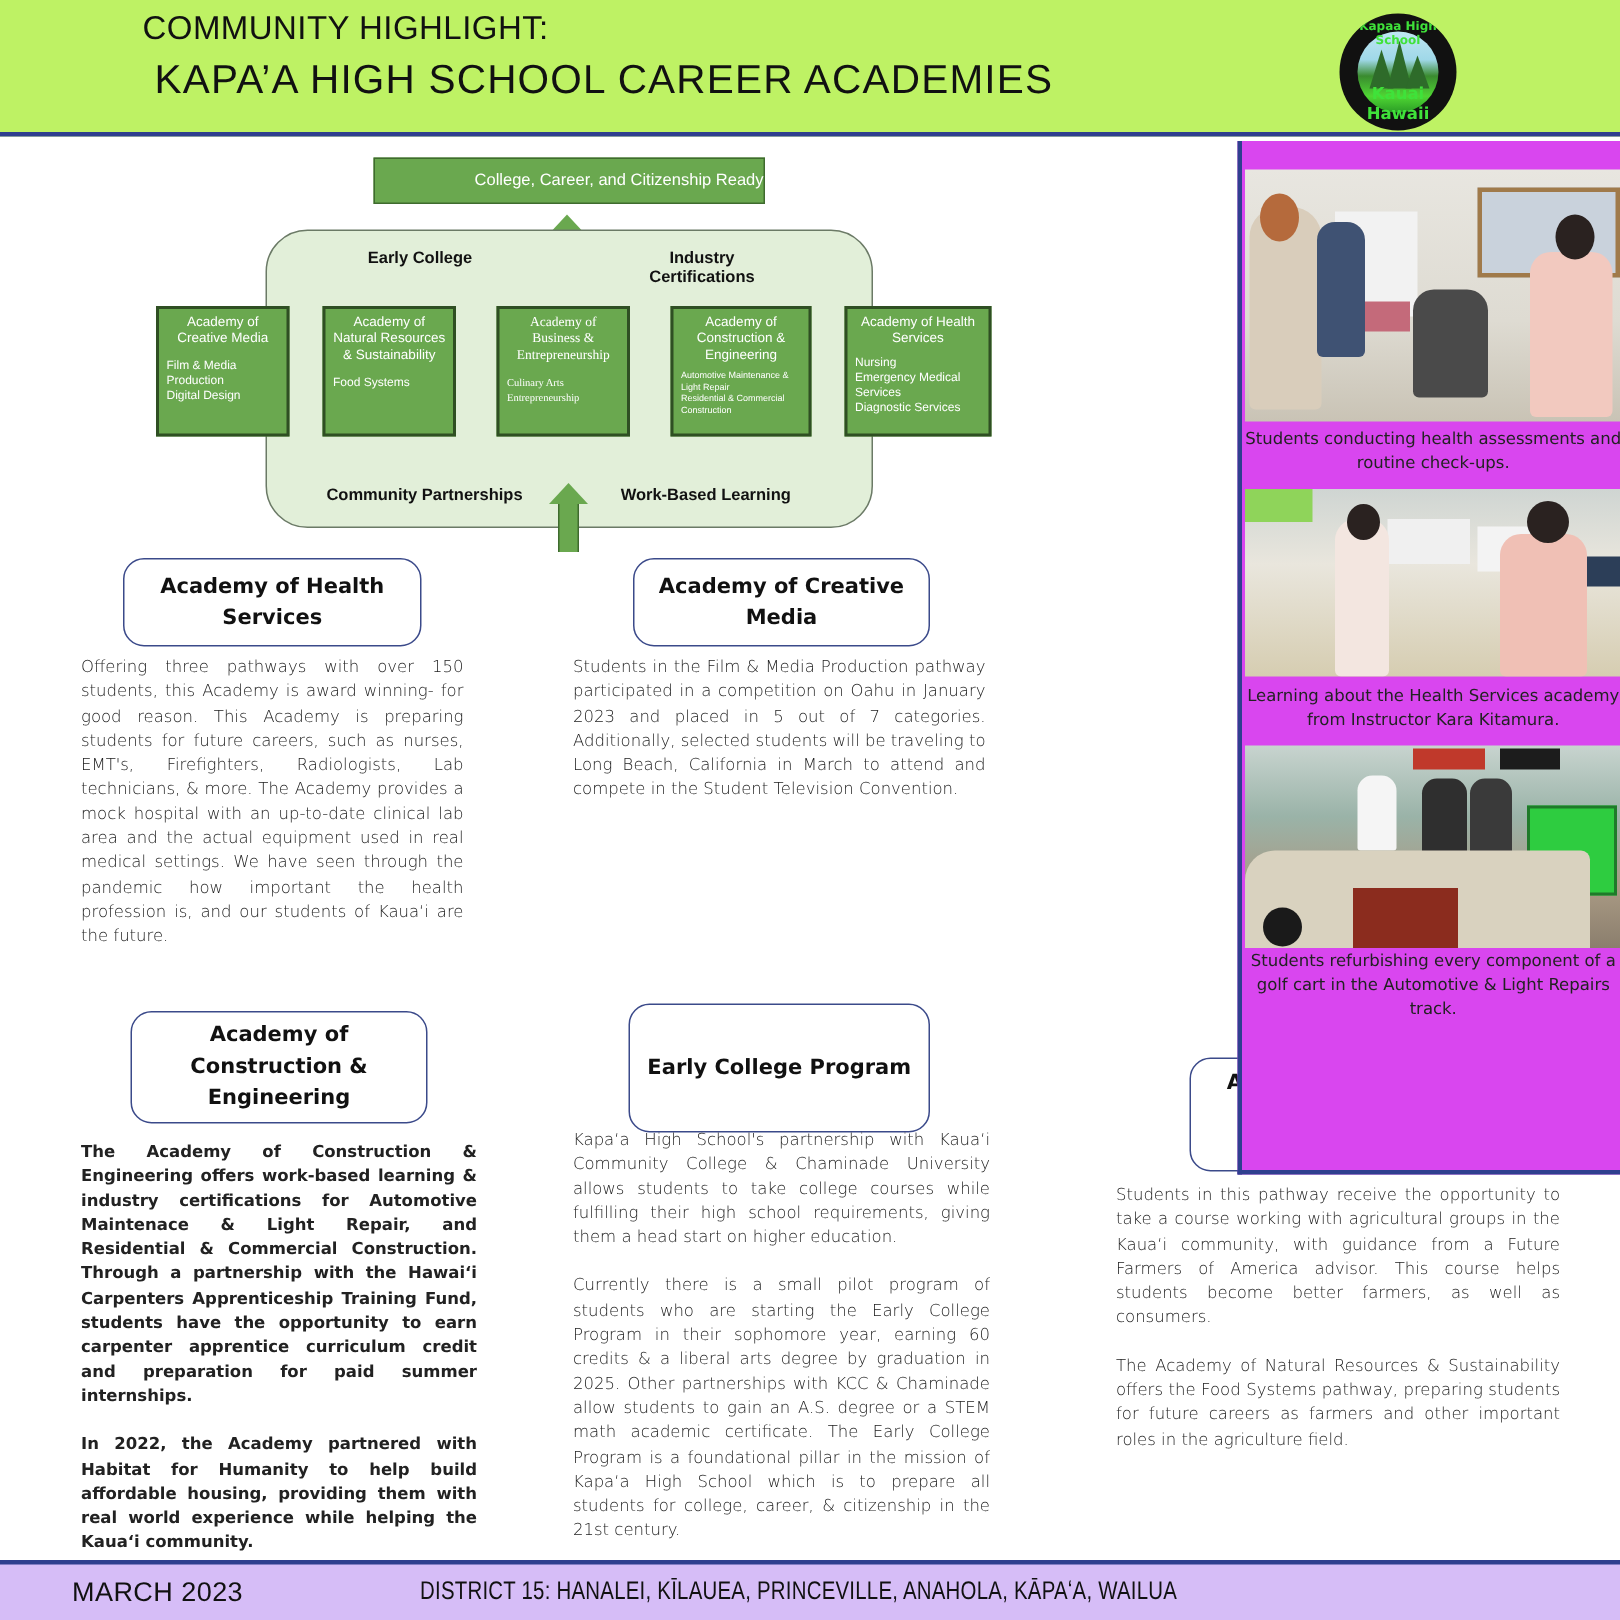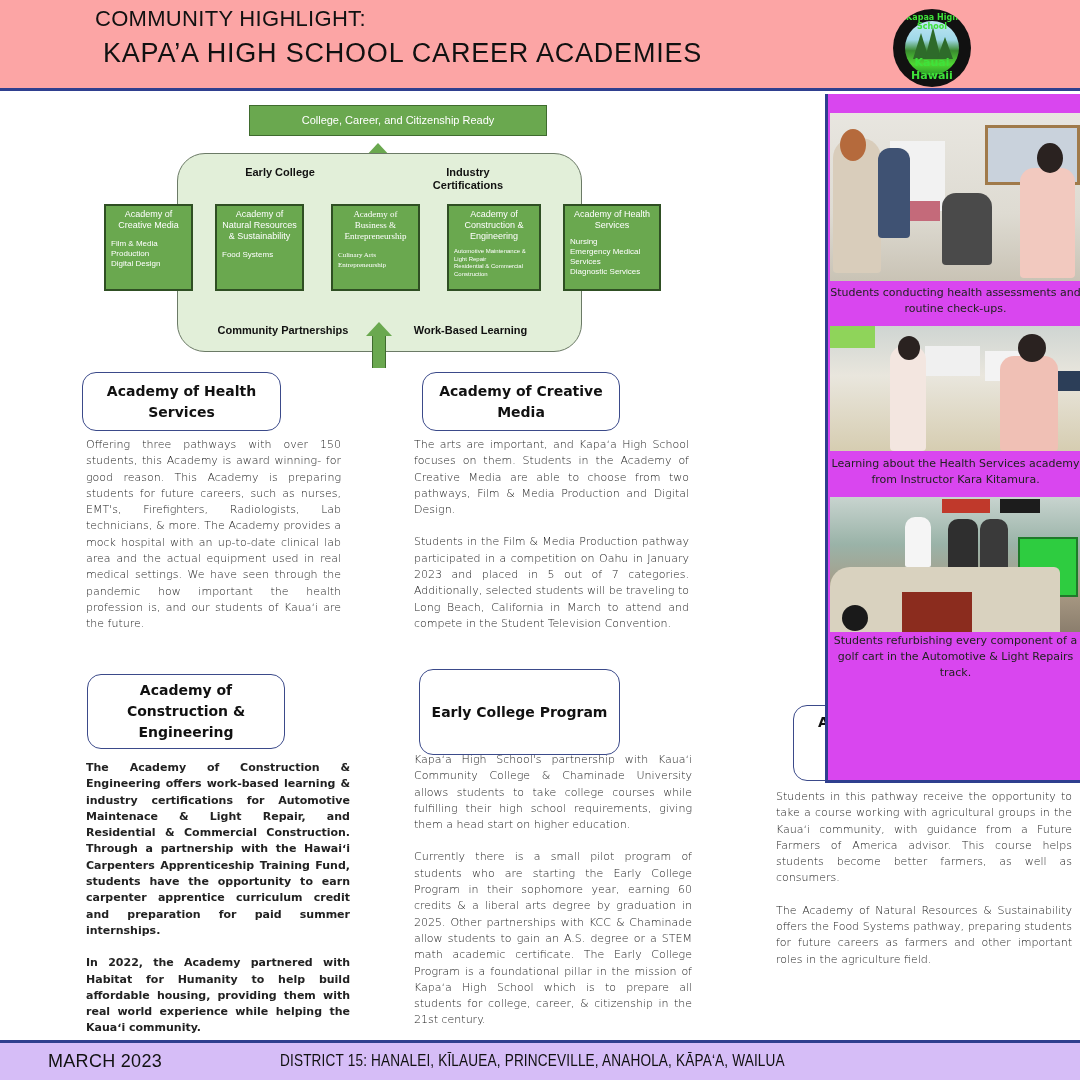--- a/index.html
+++ b/index.html
@@ -1,44 +1,44 @@
 <!DOCTYPE html>
 <html><head>
 <meta charset="utf-8">
 <style>
   * { box-sizing: border-box; margin: 0; padding: 0; }
   html, body { width: 1080px; height: 1080px; background: #fff; overflow: hidden; }
   body { position: relative; font-family: "DejaVu Sans", sans-serif; color: #1a1a1a; }
 
   
-  .header { position: absolute; left: 0; top: 0; width: 1080px; height: 91px; background: #fca5a5; border-bottom: 3px solid #2f3f8f; }
+  .header { position: absolute; left: 0; top: 0; width: 1080px; height: 91px; background: #bef264; border-bottom: 3px solid #2f3f8f; }
   .header .kicker { position: absolute; left: 95px; top: 6px; font-family: "Liberation Sans", sans-serif; font-size: 22px; letter-spacing: 0.3px; color: #111; }
   .header .title { position: absolute; left: 103px; top: 38px; font-family: "Liberation Sans", sans-serif; font-size: 27px; letter-spacing: 0.8px; color: #111; }
   .logo { position: absolute; left: 893px; top: 9px; width: 78px; height: 78px; border-radius: 50%; background: #111; overflow: hidden; }
   .logo .inner { position: absolute; left: 12px; top: 12px; width: 54px; height: 54px; border-radius: 50%; background: linear-gradient(180deg, #bfe6f3 0%, #9fd8e8 35%, #3a8b2f 55%, #4fd633 80%, #2b9d26 100%); }
   .logo .peak { position: absolute; bottom: 16px; width: 0; height: 0; border-left: 8px solid transparent; border-right: 8px solid transparent; border-bottom: 26px solid #2e6b2a; }
   .logo .txt-top { position: absolute; left: 0; top: 4px; width: 78px; text-align: center; font-size: 8px; font-weight: bold; color: #3fe23a; font-family: "DejaVu Sans", sans-serif; }
   .logo .txt-bot { position: absolute; left: 0; bottom: 5px; width: 78px; text-align: center; font-size: 11px; font-weight: bold; color: #3fe23a; font-family: "DejaVu Sans", sans-serif; margin-top: 11px; }
 
   
   .diagram { position: absolute; left: 0; top: 94px; width: 820px; height: 280px; }
-  .goal-box { position: absolute; left: 249px; top: 11px; width: 298px; height: 31px; background: #6aa84f; border: 1px solid #3f6b2e; color: #fff; font-family: "Liberation Sans", sans-serif; font-size: 11px; text-align: center; line-height: 28px; }
+  .goal-box { position: absolute; left: 249px; top: 11px; width: 261px; height: 31px; background: #6aa84f; border: 1px solid #3f6b2e; color: #fff; font-family: "Liberation Sans", sans-serif; font-size: 11px; text-align: right; line-height: 28px; }
   .frame { position: absolute; left: 177px; top: 59px; width: 405px; height: 199px; background: #e2efd9; border: 1px solid #6b7a66; border-radius: 28px; }
   .frame-label { position: absolute; font-family: "Liberation Sans", sans-serif; font-weight: bold; font-size: 11px; color: #111; text-align: center; line-height: 13px; }
   .arrow { position: absolute; width: 26px; }
   .arrow .head { width: 0; height: 0; border-left: 13px solid transparent; border-right: 13px solid transparent; border-bottom: 14px solid #6aa84f; margin: 0 auto; }
   .arrow .shaft { width: 14px; background: #6aa84f; margin: 0 auto; border-left: 1px solid #3f6b2e; border-right: 1px solid #3f6b2e; }
   .acad-box { position: absolute; top: 110px; width: 89px; height: 87px; background: #6aa84f; border: 2px solid #2f4f23; color: #fff; font-family: "Liberation Sans", sans-serif; padding: 3px 5px; }
   .acad-box .name { text-align: center; font-size: 9px; line-height: 11px; }
   .acad-box .paths { margin-top: 8px; font-size: 8px; line-height: 10px; }
   .acad-box .paths.tiny { font-size: 6px; line-height: 7.5px; margin-top: 6px; }
 
   
   .card-title { position: absolute; border: 1px solid #3b4a8a; border-radius: 14px; background: #fff; display: flex; align-items: center; justify-content: center; text-align: center; font-family: "DejaVu Sans", sans-serif; font-weight: bold; font-size: 14px; line-height: 21px; color: #111; padding: 0 10px; }
-  .body-text { position: absolute; font-family: "DejaVu Sans", sans-serif; font-size: 11px; line-height: 16.3px; color: #222; text-align: justify; font-weight: 300; margin-left: 32px; }
+  .body-text { position: absolute; font-family: "DejaVu Sans", sans-serif; font-size: 11px; line-height: 16.3px; color: #222; text-align: justify; font-weight: 300; }
   .body-text p + p { margin-top: 16px; }
 
   
   .side { position: absolute; left: 825px; top: 94px; width: 255px; height: 689px; background: #d946ef; border-left: 3px solid #2f3f8f; border-bottom: 3px solid #2f3f8f; }
   .photo { position: absolute; left: 2px; width: 253px; overflow: hidden; }
   .caption { position: absolute; left: 0; width: 255px; text-align: center; font-family: "DejaVu Sans", sans-serif; font-size: 11px; line-height: 16px; color: #222; }
 
   
   .p1 { top: 19px; height: 168px; background: linear-gradient(180deg, #e8e6e0 0%, #dedbd2 60%, #c9c3b5 100%); }
   .p2 { top: 232px; height: 125px; background: linear-gradient(180deg, #cfd5d2 0%, #e9e6dd 40%, #d6cdb1 100%); }
@@ -123,21 +123,20 @@
   </div>
 </div>
 
 <div class="card-title" style="left:82px; top:372px; width:199px; height:59px;">Academy of Health Services</div>
 <div class="body-text" style="left:54px; top:437px; width:255px;">
   <p>Offering three pathways with over 150 students, this Academy is award winning- for good reason. This Academy is preparing students for future careers, such as nurses, EMT's, Firefighters, Radiologists, Lab technicians, &amp; more. The Academy provides a mock hospital with an up-to-date clinical lab area and the actual equipment used in real medical settings. We have seen through the pandemic how important the health profession is, and our students of Kauaʻi are the future.</p>
 </div>
 
 <div class="card-title" style="left:422px; top:372px; width:198px; height:59px;">Academy of Creative Media</div>
 <div class="body-text" style="left:382px; top:437px; width:275px;">
-  <p>The arts are important, and Kapaʻa High School focuses on them. Students in the Academy of Creative Media are able to choose from two pathways, Film &amp; Media Production and Digital Design.</p>
   <p>Students in the Film &amp; Media Production pathway participated in a competition on Oahu in January 2023 and placed in 5 out of 7 categories. Additionally, selected students will be traveling to Long Beach, California in March to attend and compete in the Student Television Convention.</p>
 </div>
 
 <div class="card-title" style="left:87px; top:674px; width:198px; height:75px;">Academy of Construction &amp; Engineering</div>
 <div class="body-text" style="left:54px; top:760px; width:264px;font-weight:bold;">
   <p>The Academy of Construction &amp; Engineering offers work-based learning &amp; industry certifications for Automotive Maintenace &amp; Light Repair, and Residential &amp; Commercial Construction. Through a partnership with the Hawaiʻi Carpenters Apprenticeship Training Fund, students have the opportunity to earn carpenter apprentice curriculum credit and preparation for paid summer internships.</p>
   <p>In 2022, the Academy partnered with Habitat for Humanity to help build affordable housing, providing them with real world experience while helping the Kauaʻi community.</p>
 </div>
 
 <div class="card-title" style="left:419px; top:669px; width:201px; height:86px;">Early College Program</div>

